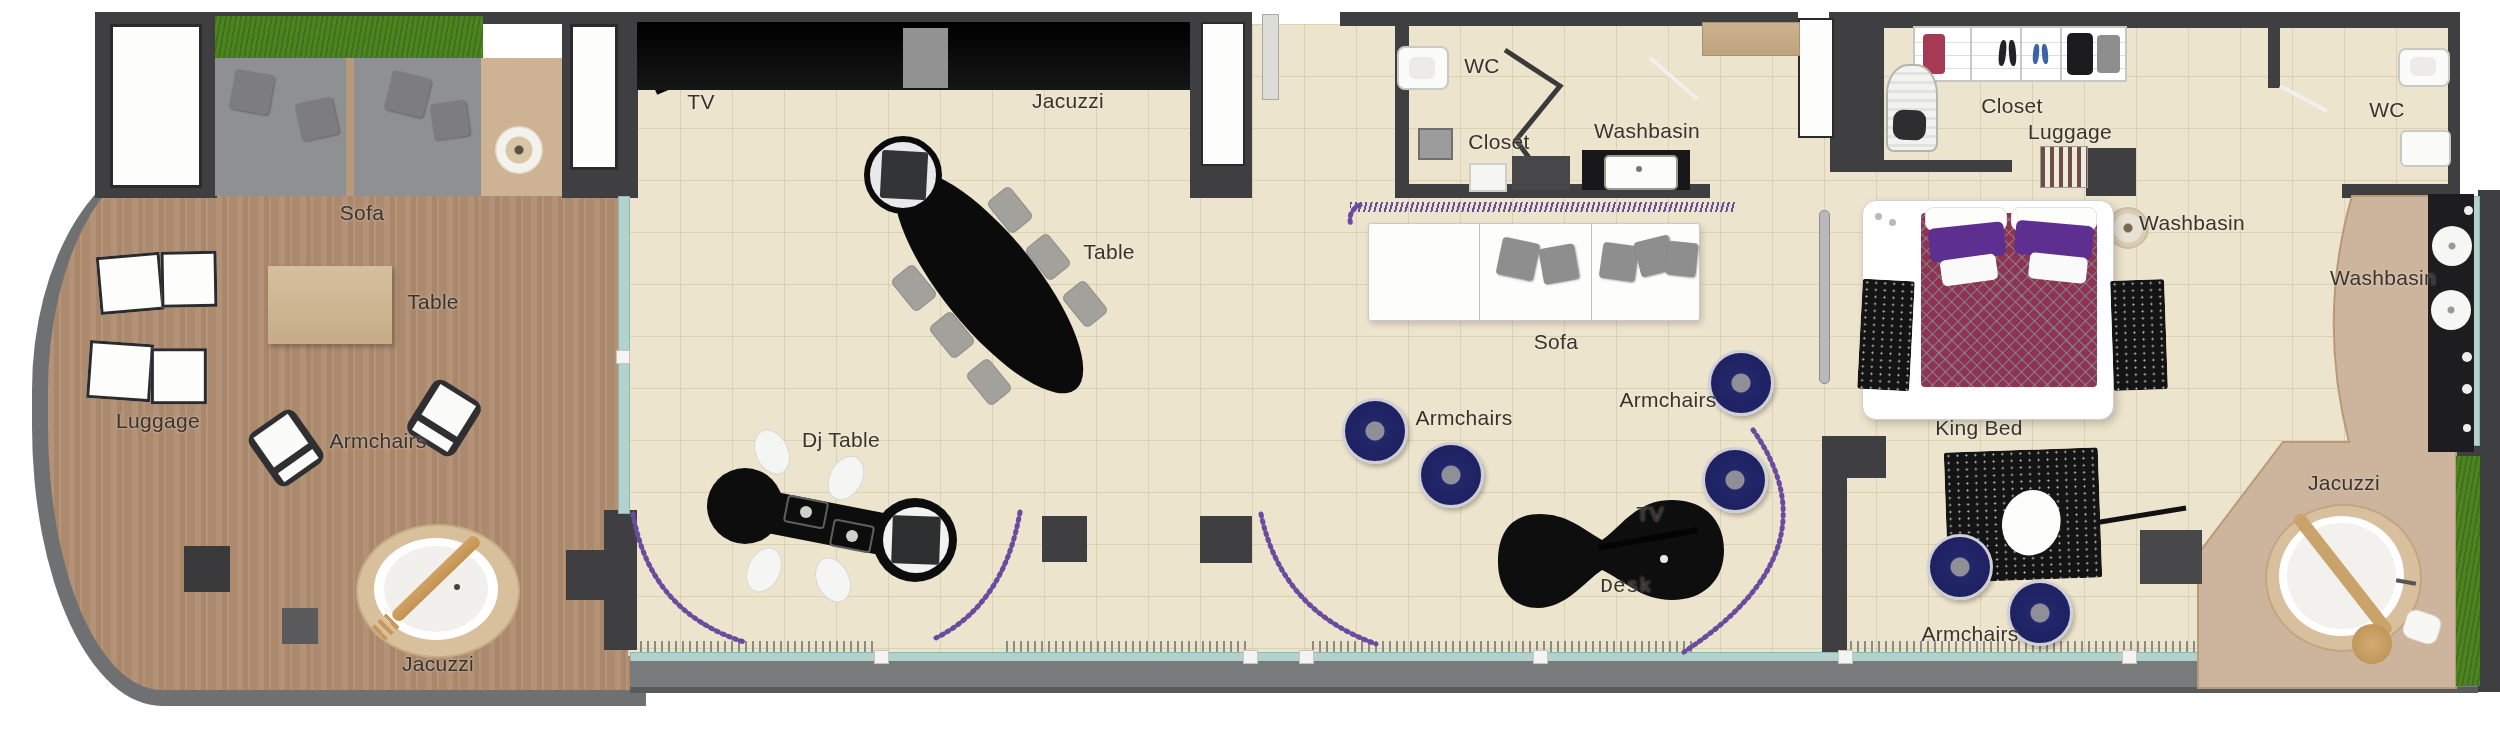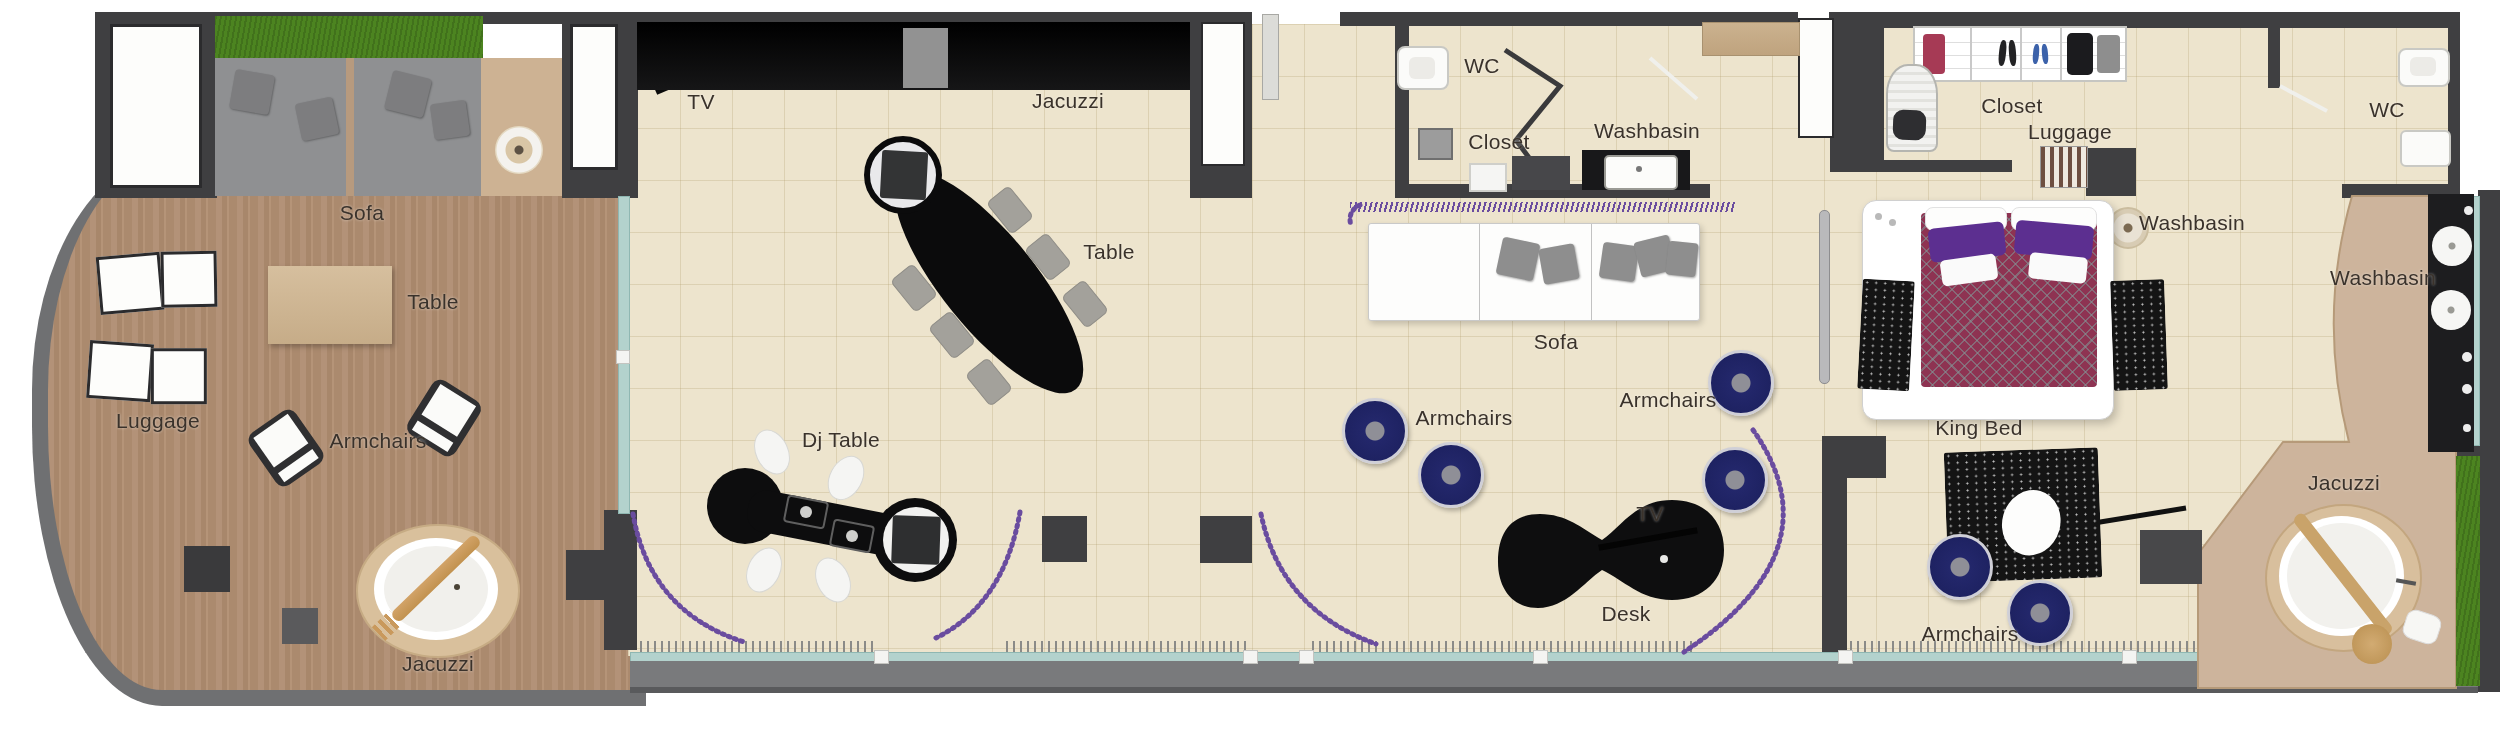--- a/index.html
+++ b/index.html
@@ -309,21 +309,21 @@
   <div class="lbl" style="left:1068px;top:101px;">Jacuzzi</div>
   <div class="lbl" style="left:1109px;top:252px;">Table</div>
   <div class="lbl" style="left:841px;top:440px;">Dj Table</div>
   <div class="lbl" style="left:1482px;top:66px;">WC</div>
   <div class="lbl" style="left:1499px;top:142px;">Closet</div>
   <div class="lbl" style="left:1647px;top:131px;">Washbasin</div>
   <div class="lbl" style="left:1556px;top:342px;">Sofa</div>
   <div class="lbl" style="left:1464px;top:418px;">Armchairs</div>
   <div class="lbl" style="left:1668px;top:400px;">Armchairs</div>
   <div class="lbl" style="left:1650px;top:514px;">TV</div>
-  <div class="lbl" style="left:1626px;top:614px;">Desk</div>
+  <div class="lbl" style="left:1626px;top:586px;font-family:Liberation Mono, monospace;">Desk</div>
   <div class="lbl" style="left:2012px;top:106px;">Closet</div>
   <div class="lbl" style="left:2070px;top:132px;">Luggage</div>
   <div class="lbl" style="left:2387px;top:110px;">WC</div>
   <div class="lbl" style="left:2192px;top:223px;">Washbasin</div>
   <div class="lbl" style="left:2383px;top:278px;">Washbasin</div>
   <div class="lbl" style="left:1979px;top:428px;text-align:center;">King Bed</div>
   <div class="lbl" style="left:1970px;top:634px;">Armchairs</div>
   <div class="lbl" style="left:2344px;top:483px;">Jacuzzi</div>
 
 </div>

